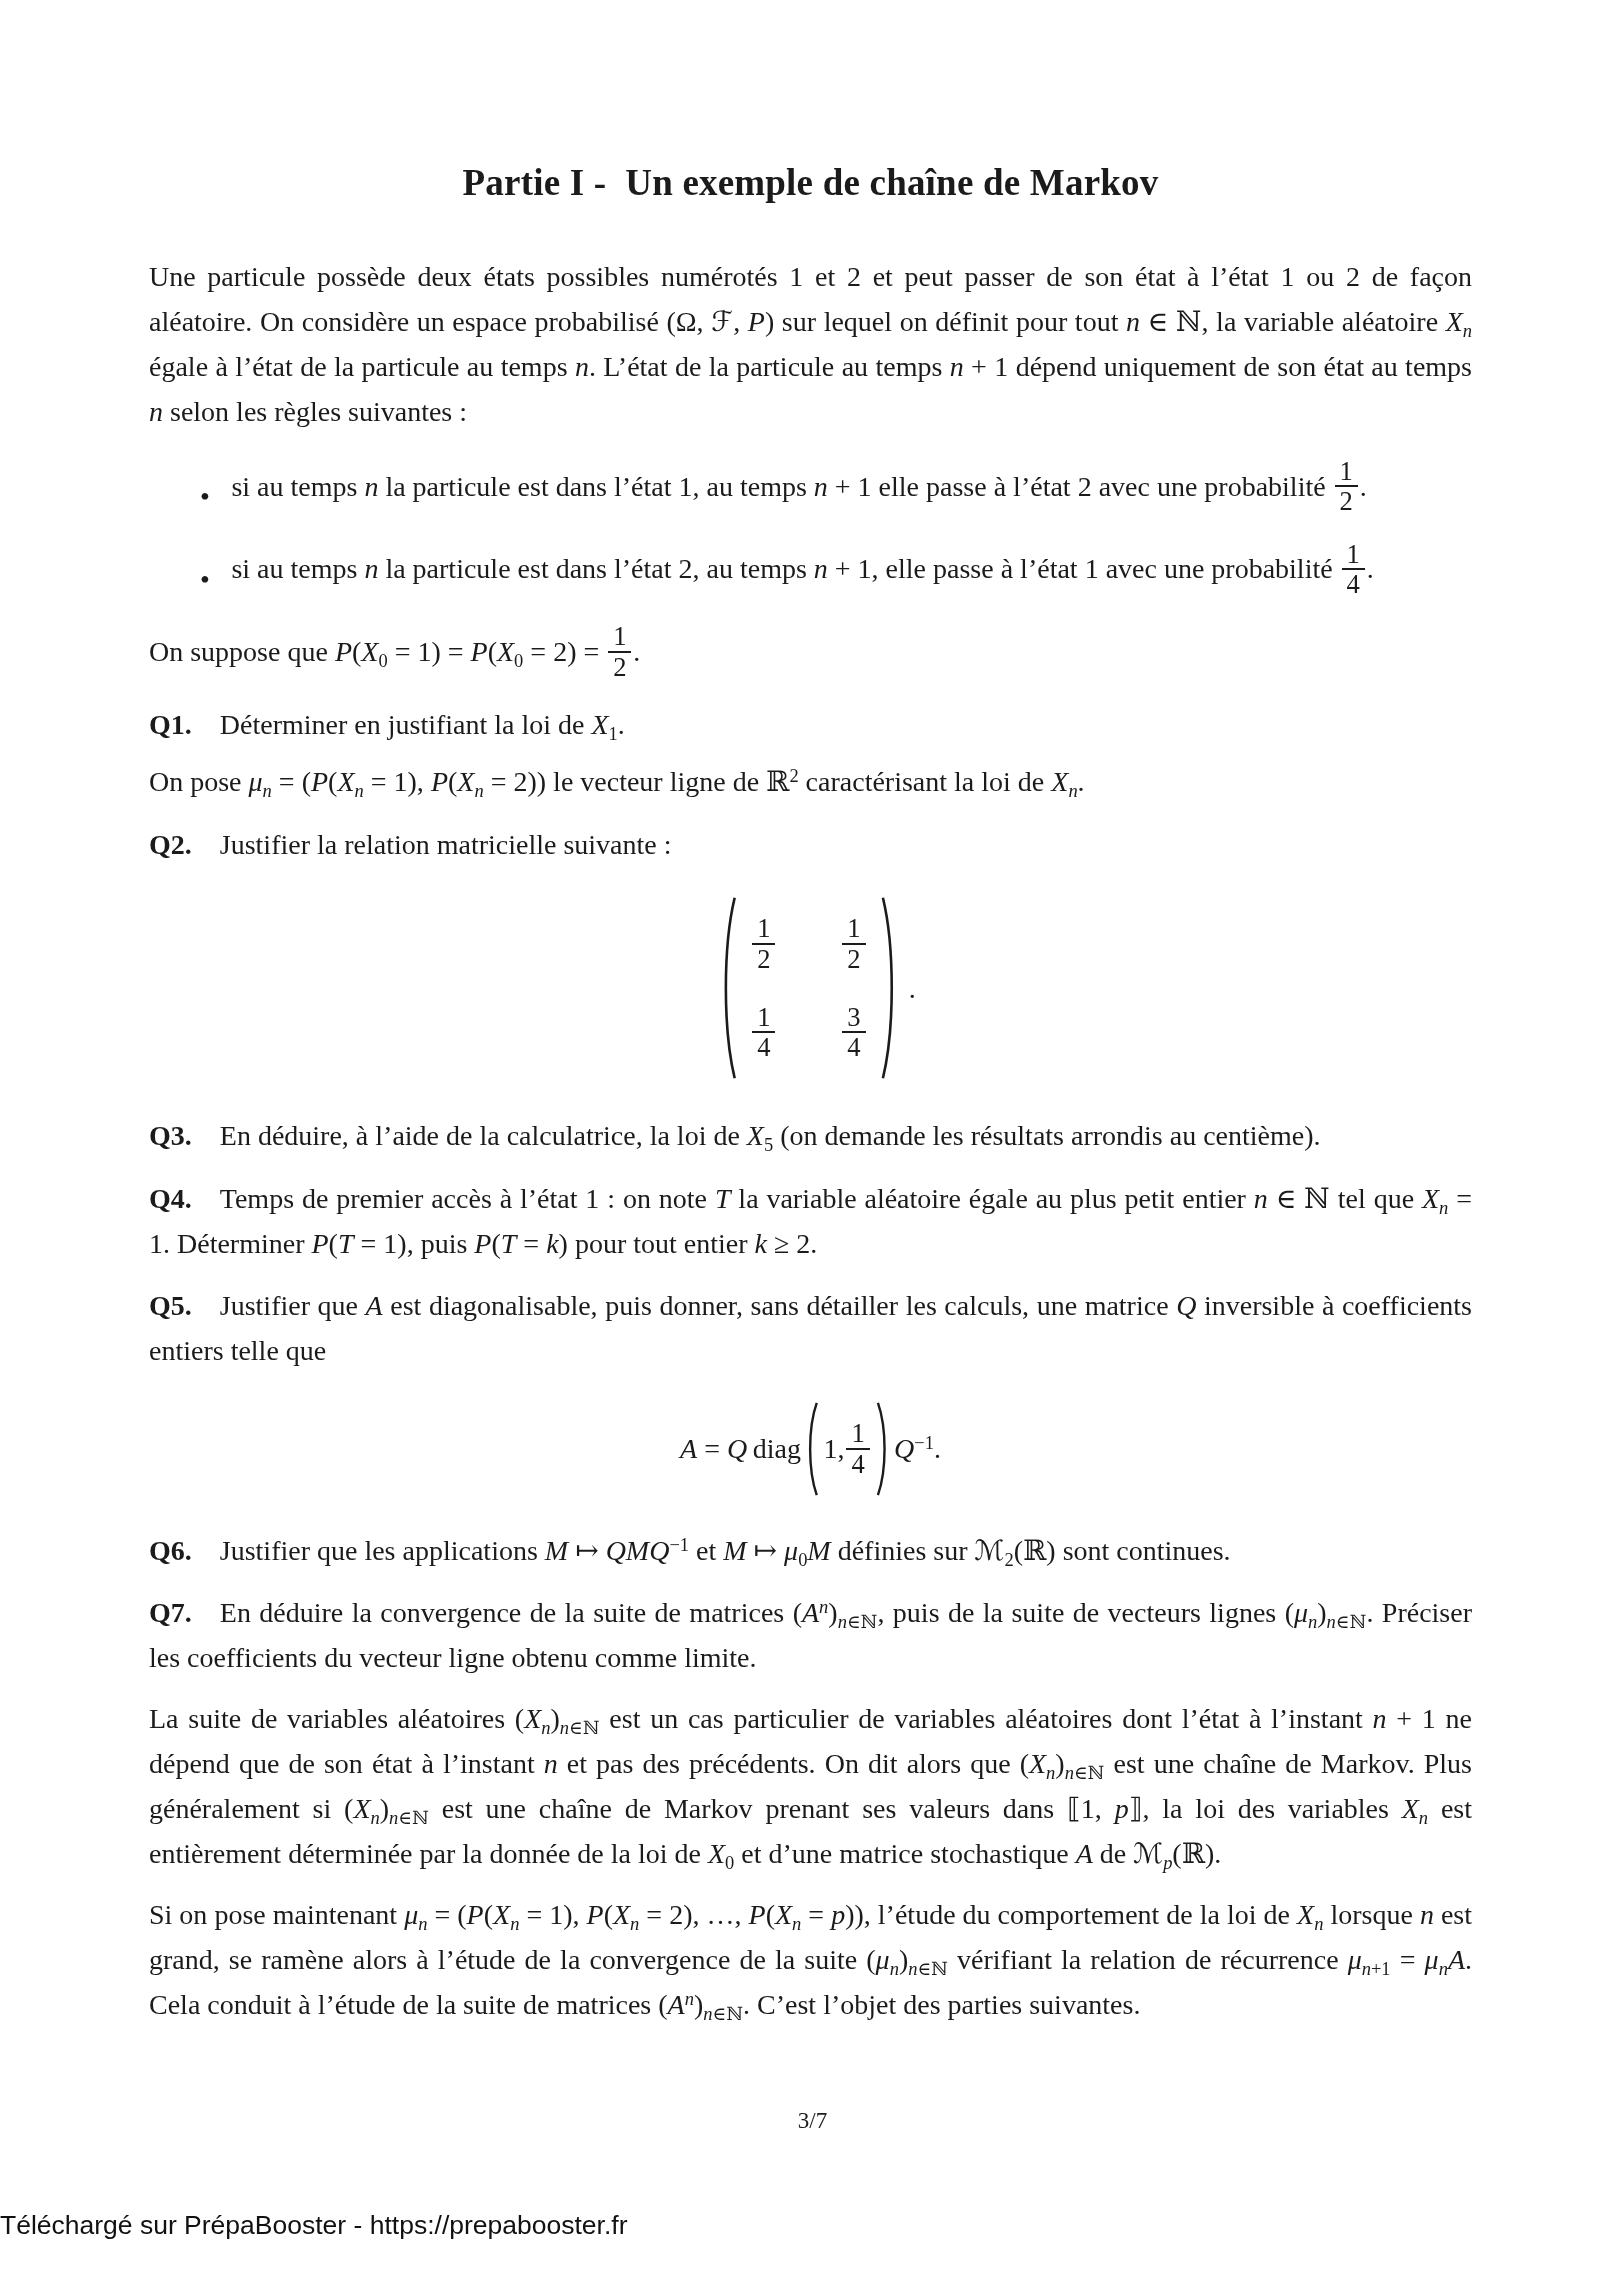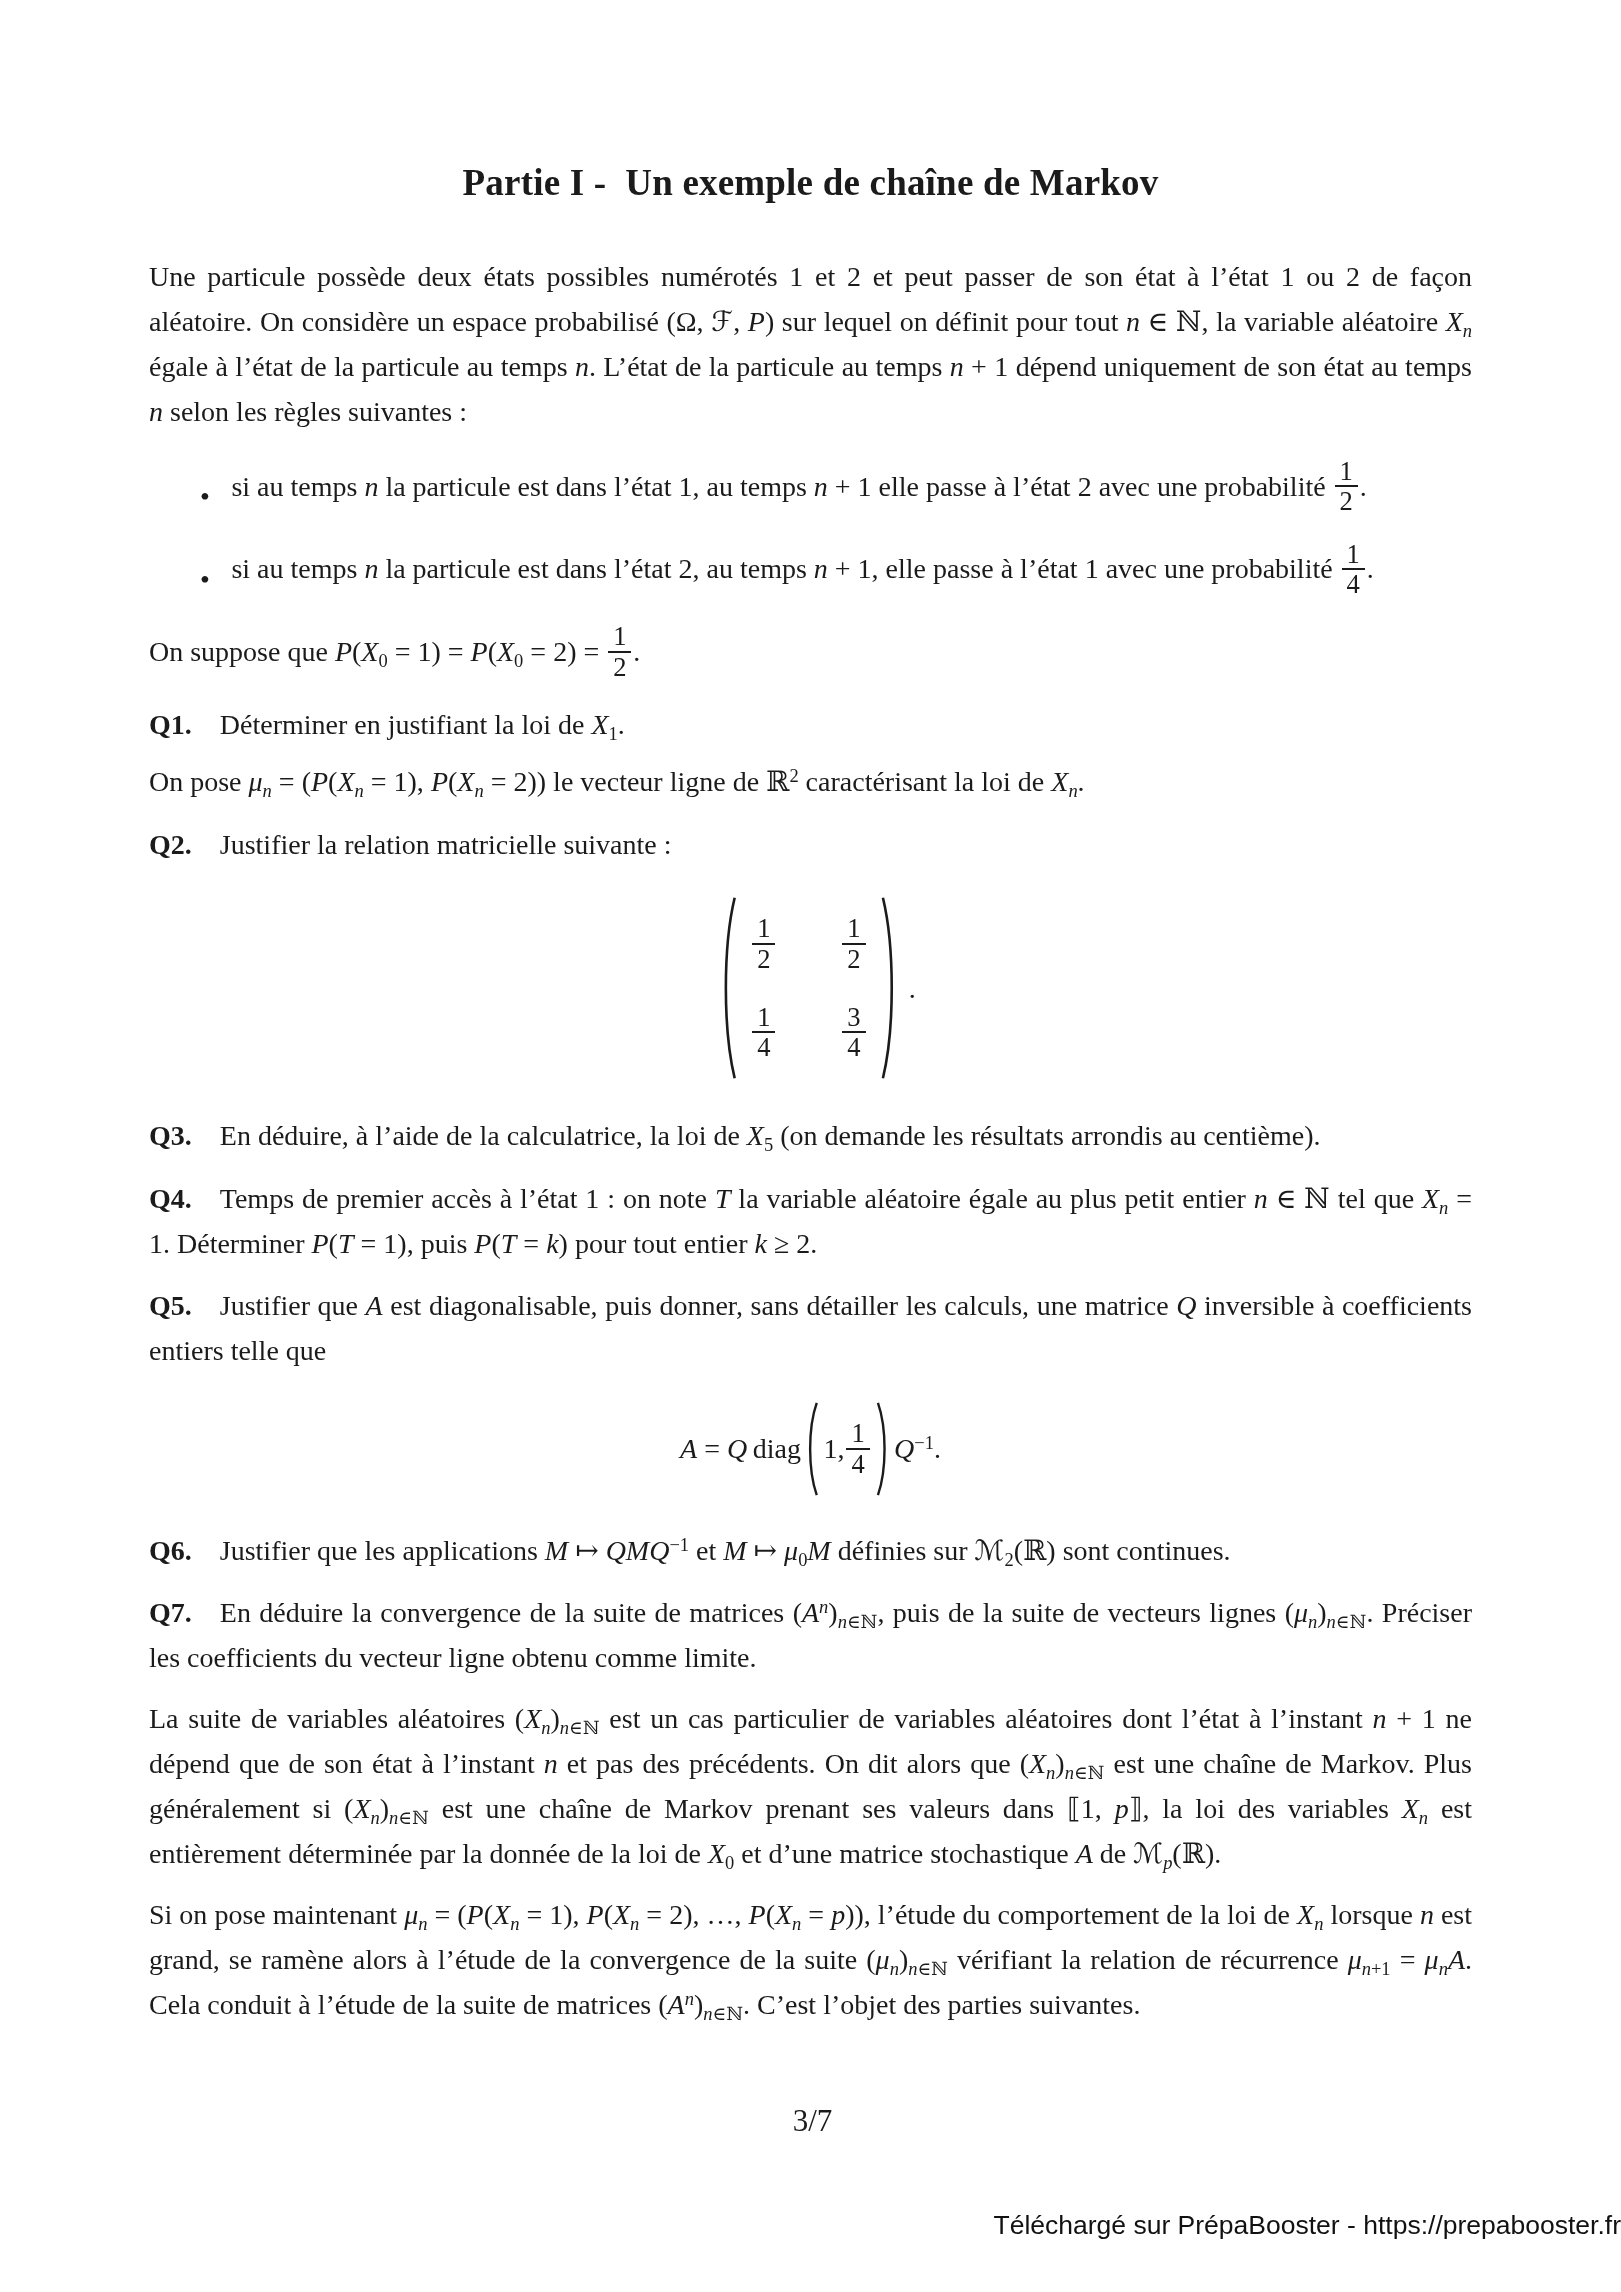--- a/index.html
+++ b/index.html
@@ -51,23 +51,23 @@
     display:grid;grid-template-columns:auto auto;
     column-gap:63px;row-gap:29px;
     justify-items:center;align-items:center;
     padding:5.9px 11.8px;
   }
   .mat .frac,.equation .frac{top:0;}
   .paren{display:block;width:19.6px;height:188px;color:#1b1b1b;}
   .paren.mid{width:14.7px;height:96px;margin:0 3.9px;}
   .diag-inner{display:inline-flex;align-items:center;}
   .eq-period{align-self:center;margin-left:3.9px;}
-  .page-number{position:absolute;left:4px;right:0;top:2101px;text-align:center;font-size:31px;line-height:39px;}
+  .page-number{position:absolute;left:4px;right:0;top:2101px;text-align:center;font-size:23px;line-height:39px;}
   .footer{
-    position:absolute;left:0;right:0;top:2209px;text-align:right;
+    position:absolute;left:0;right:0;top:2209px;text-align:left;
     font-family:"Liberation Sans","DejaVu Sans",sans-serif;
     font-size:26.5px;line-height:33px;color:#111111;
   }
 </style>
 </head>
 <body>
 
 <div class="page">
   <div class="content">
 

